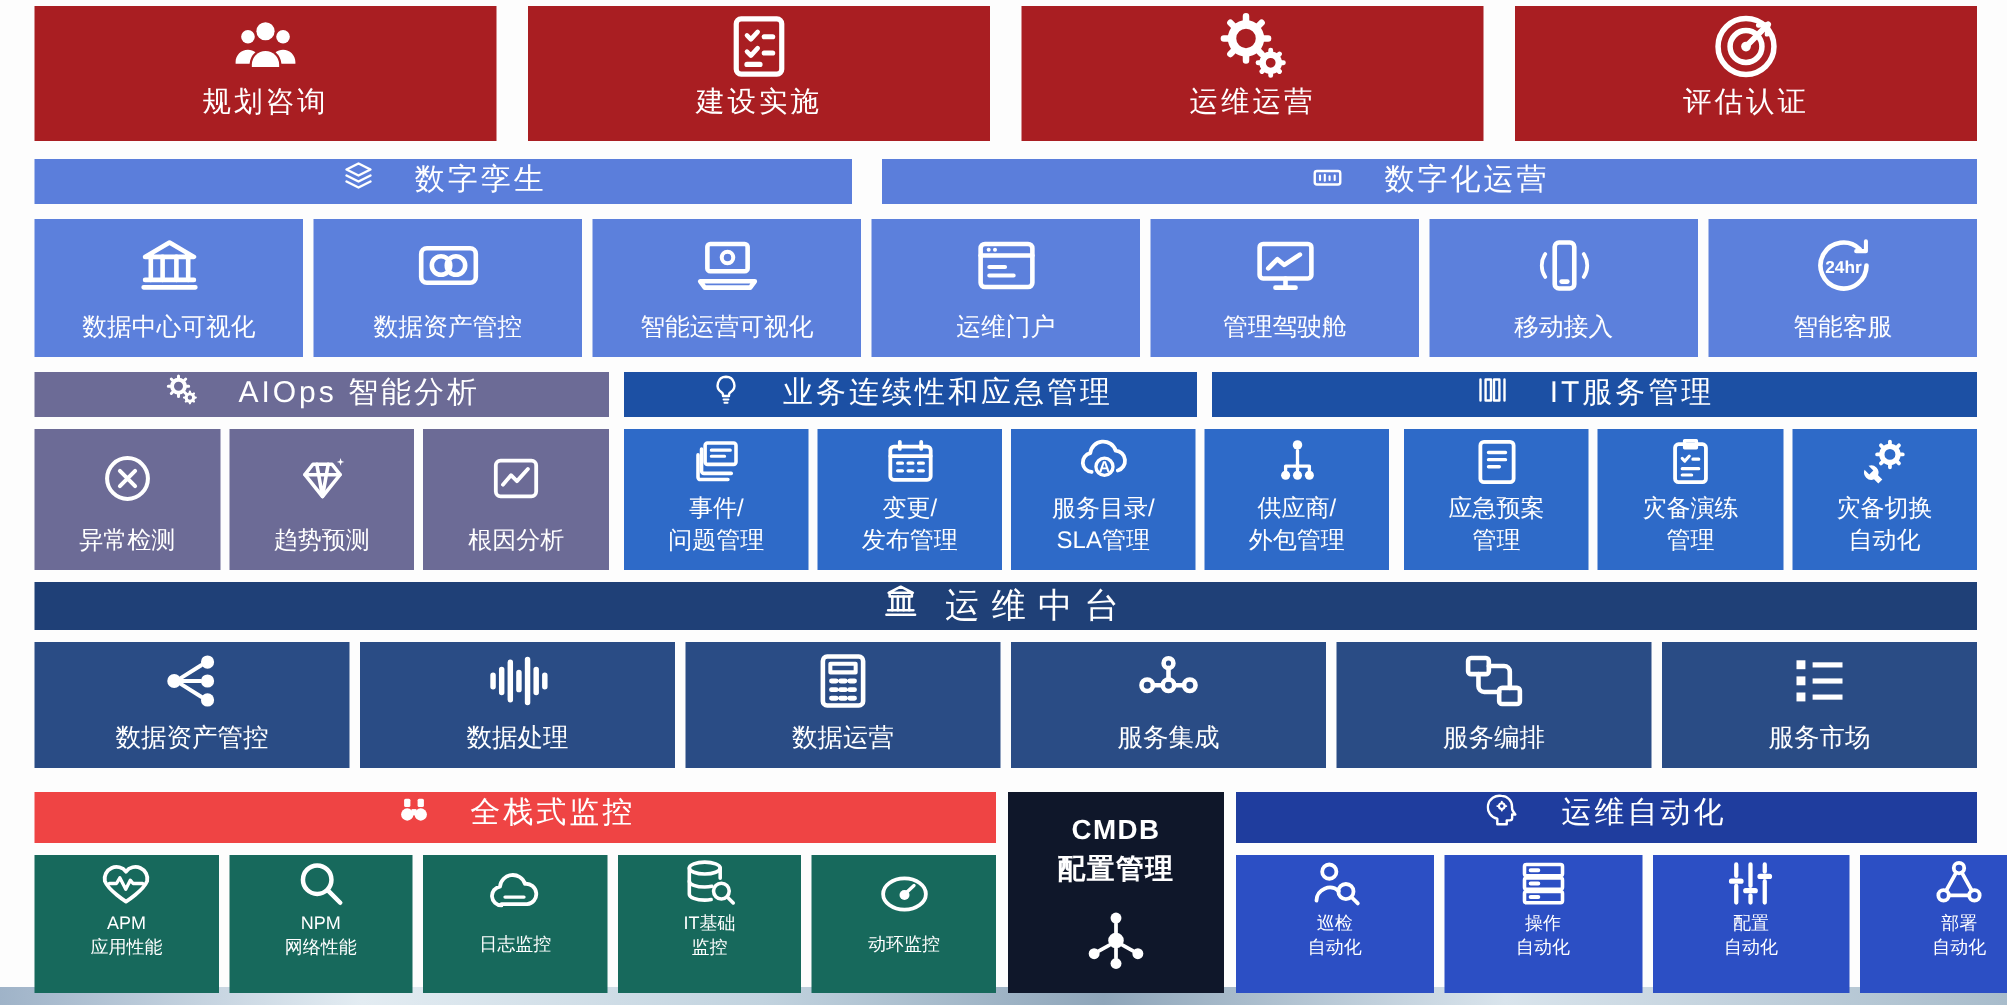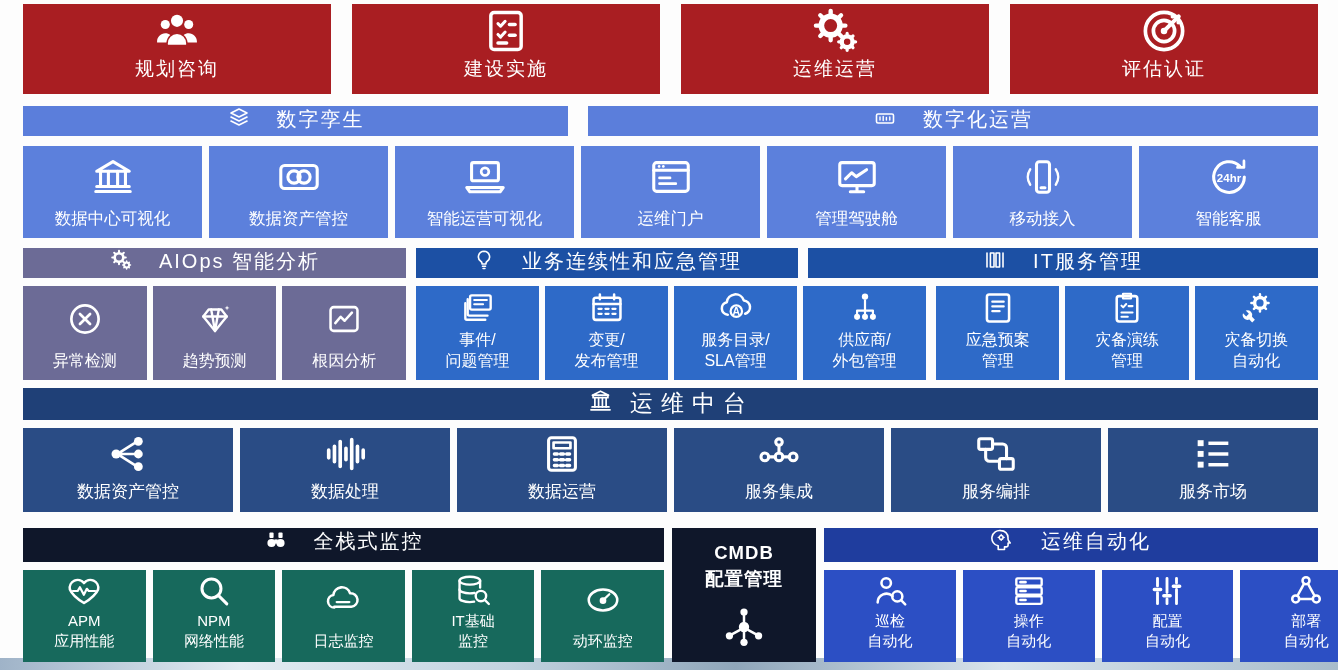--- a/index.html
+++ b/index.html
@@ -21,41 +21,41 @@
   #r8b{position:absolute;left:824px;width:494px;top:528px;height:34px}
   #r9a{position:absolute;left:23px;width:641px;top:570px;height:92px;display:flex;gap:7px}
   #r9b{position:absolute;left:824px;width:548px;top:570px;height:92px;display:flex;gap:7px}
 
   .block{flex:1;display:flex;flex-direction:column;color:#fff;min-width:0}
   .block .icon{flex:1;display:flex;align-items:center;justify-content:center}
   .block .lbl{text-align:center;padding:0 3px 9px;font-size:16.5px;line-height:1.3;white-space:pre-line}
   .phase .lbl{font-size:19px;padding-bottom:12px;letter-spacing:2px}
   #r5 .lbl{font-size:16px;padding-bottom:8px}
   #r7 .lbl{font-size:17px}
-  #r9a .lbl,#r9b .lbl{font-size:15px;padding-bottom:12px}
+  #r9a .lbl,#r9b .lbl{font-size:12px;padding-bottom:24px}
 
   .band{display:flex;justify-content:center;gap:26px;color:#fff;
         font-weight:normal;font-size:20px;letter-spacing:2px}
   .band .icon{display:flex}
   .band.big{font-size:23px;letter-spacing:8px;gap:16px;flex:1}
 
   .group{display:flex;gap:6px}
   .g1{width:383px}.g2{width:510px}.g3{flex:1}
   .w545{width:545px}.w383{width:383px}.w510{width:510px}.grow{flex:1}
 
   
   .c-red{background:#A91E22}
   .c-corn{background:#5C80DC}
   .b-corn{background:#5B7EDB}
   .c-purp,.b-purp{background:#6C6B96}
   .b-blueh{background:#1C50A4}
   .c-blue{background:#2E6AC8}
   .b-navy{background:#1F4077}
   .c-navy{background:#2A4C85}
-  .b-gray{background:#0f172a}
+  .b-gray{background:#ef4444}
   .c-teal{background:#17695C}
   .c-green{background:#0f172a}
   .b-royalh{background:#1F3D9E}
   .c-royal{background:#2C4FC4}
 
   
   .icon svg{width:46px;height:46px;display:block}
   .phase .icon svg{width:52px;height:52px}
   #r5 .icon svg{width:38px;height:38px}
   #r9a .icon svg,#r9b .icon svg{width:38px;height:38px}

